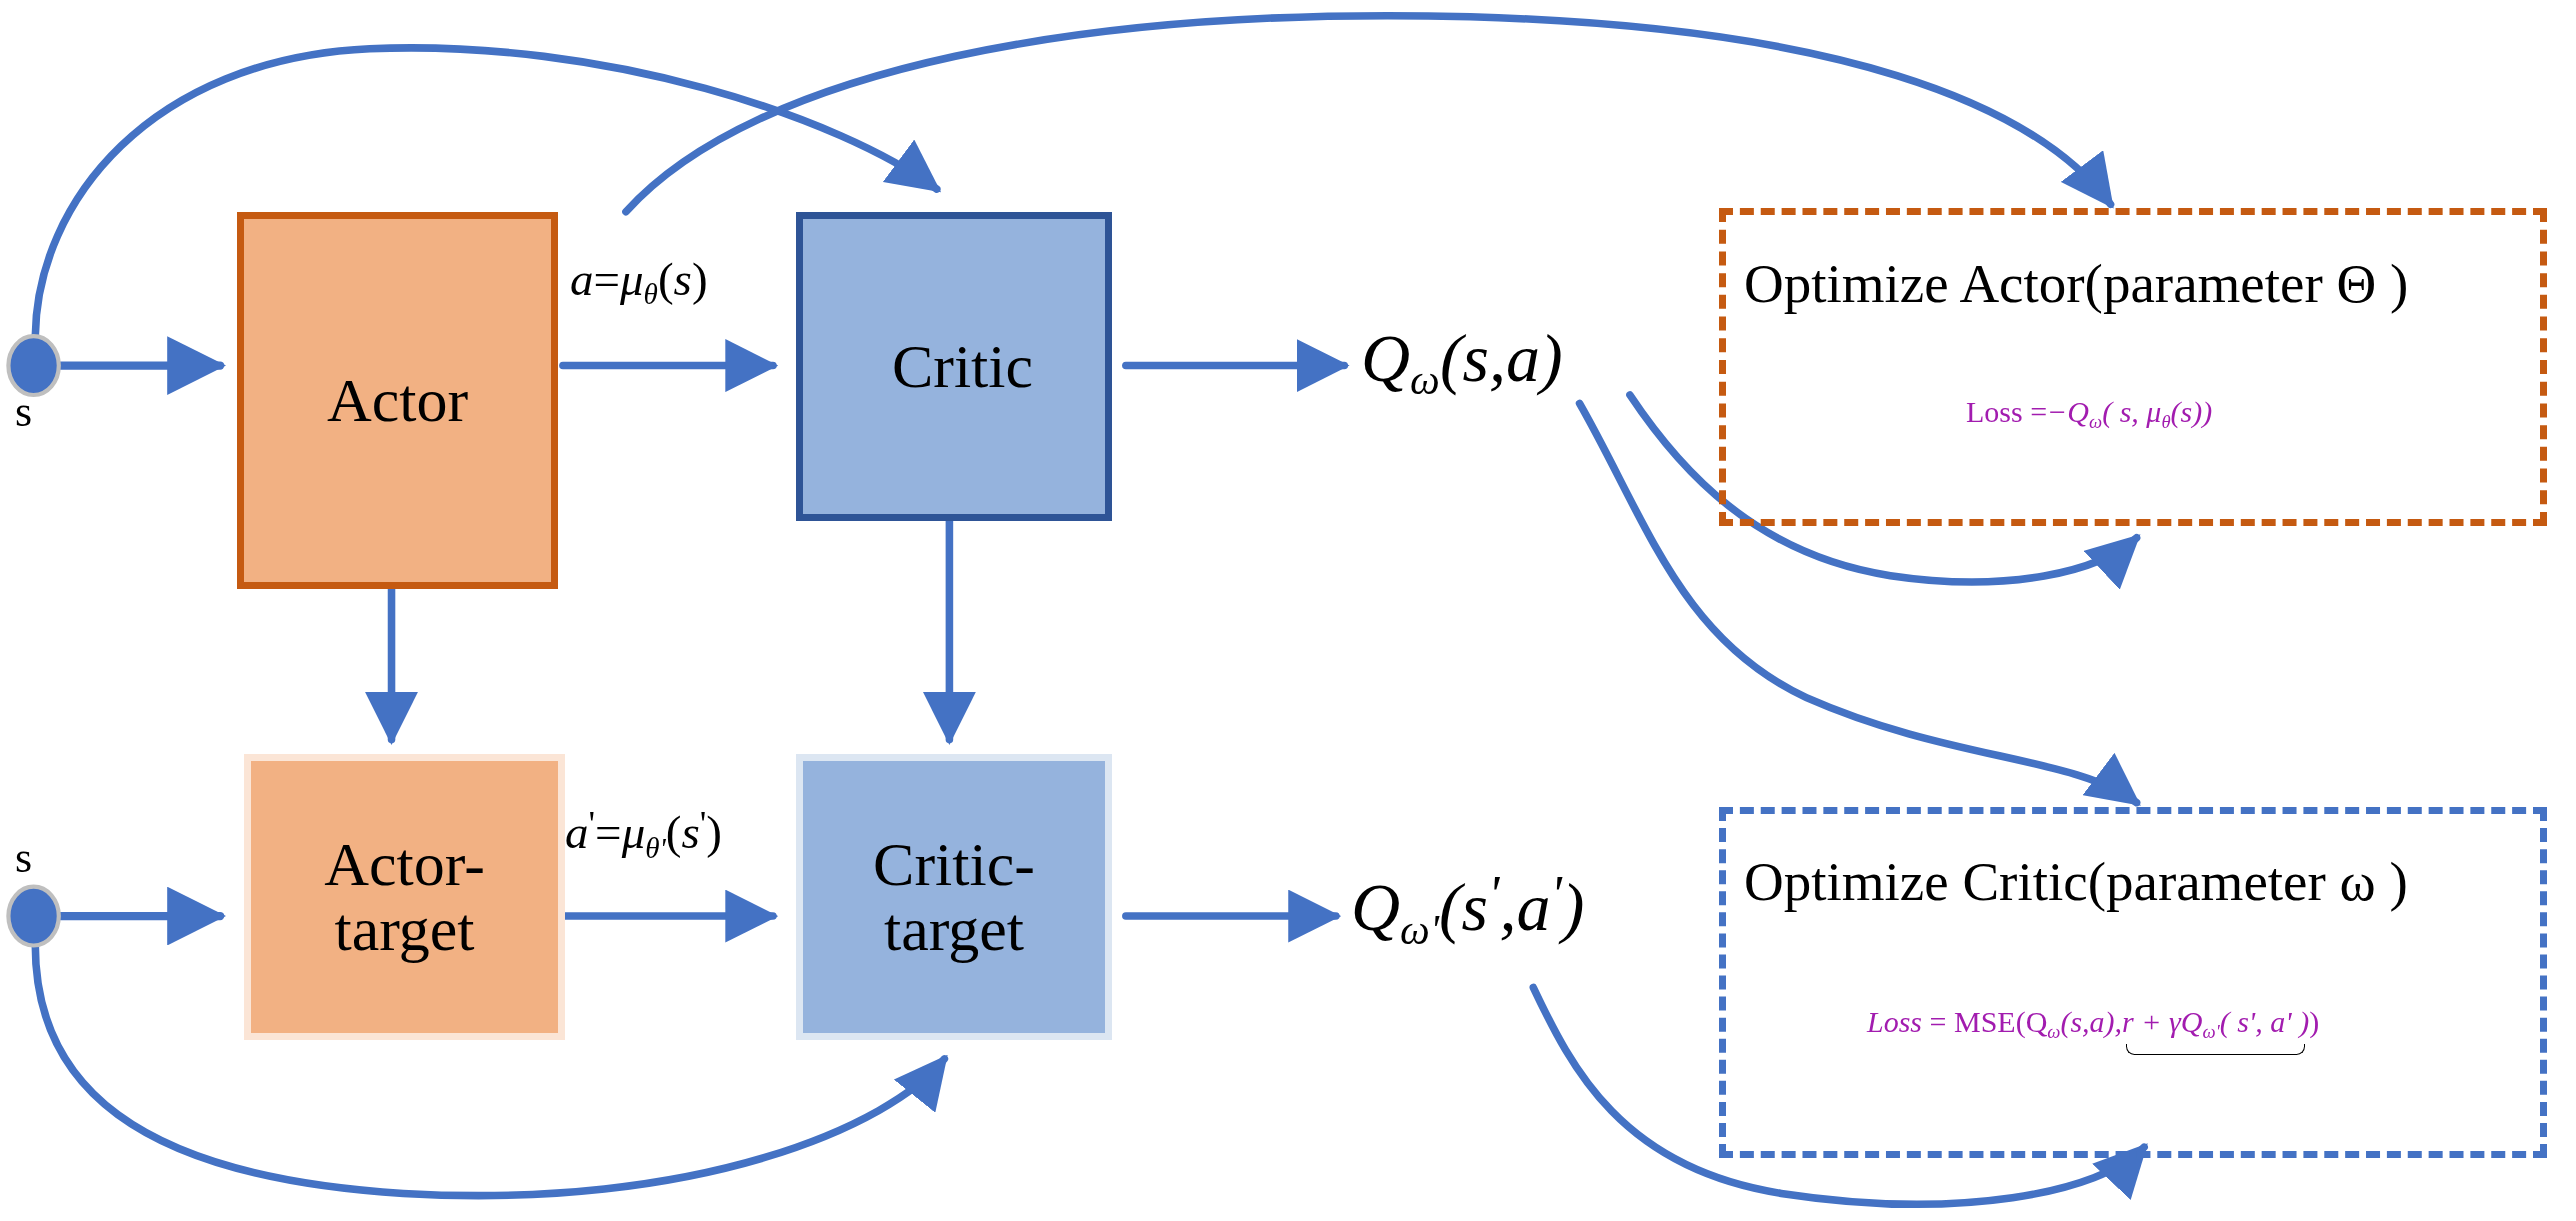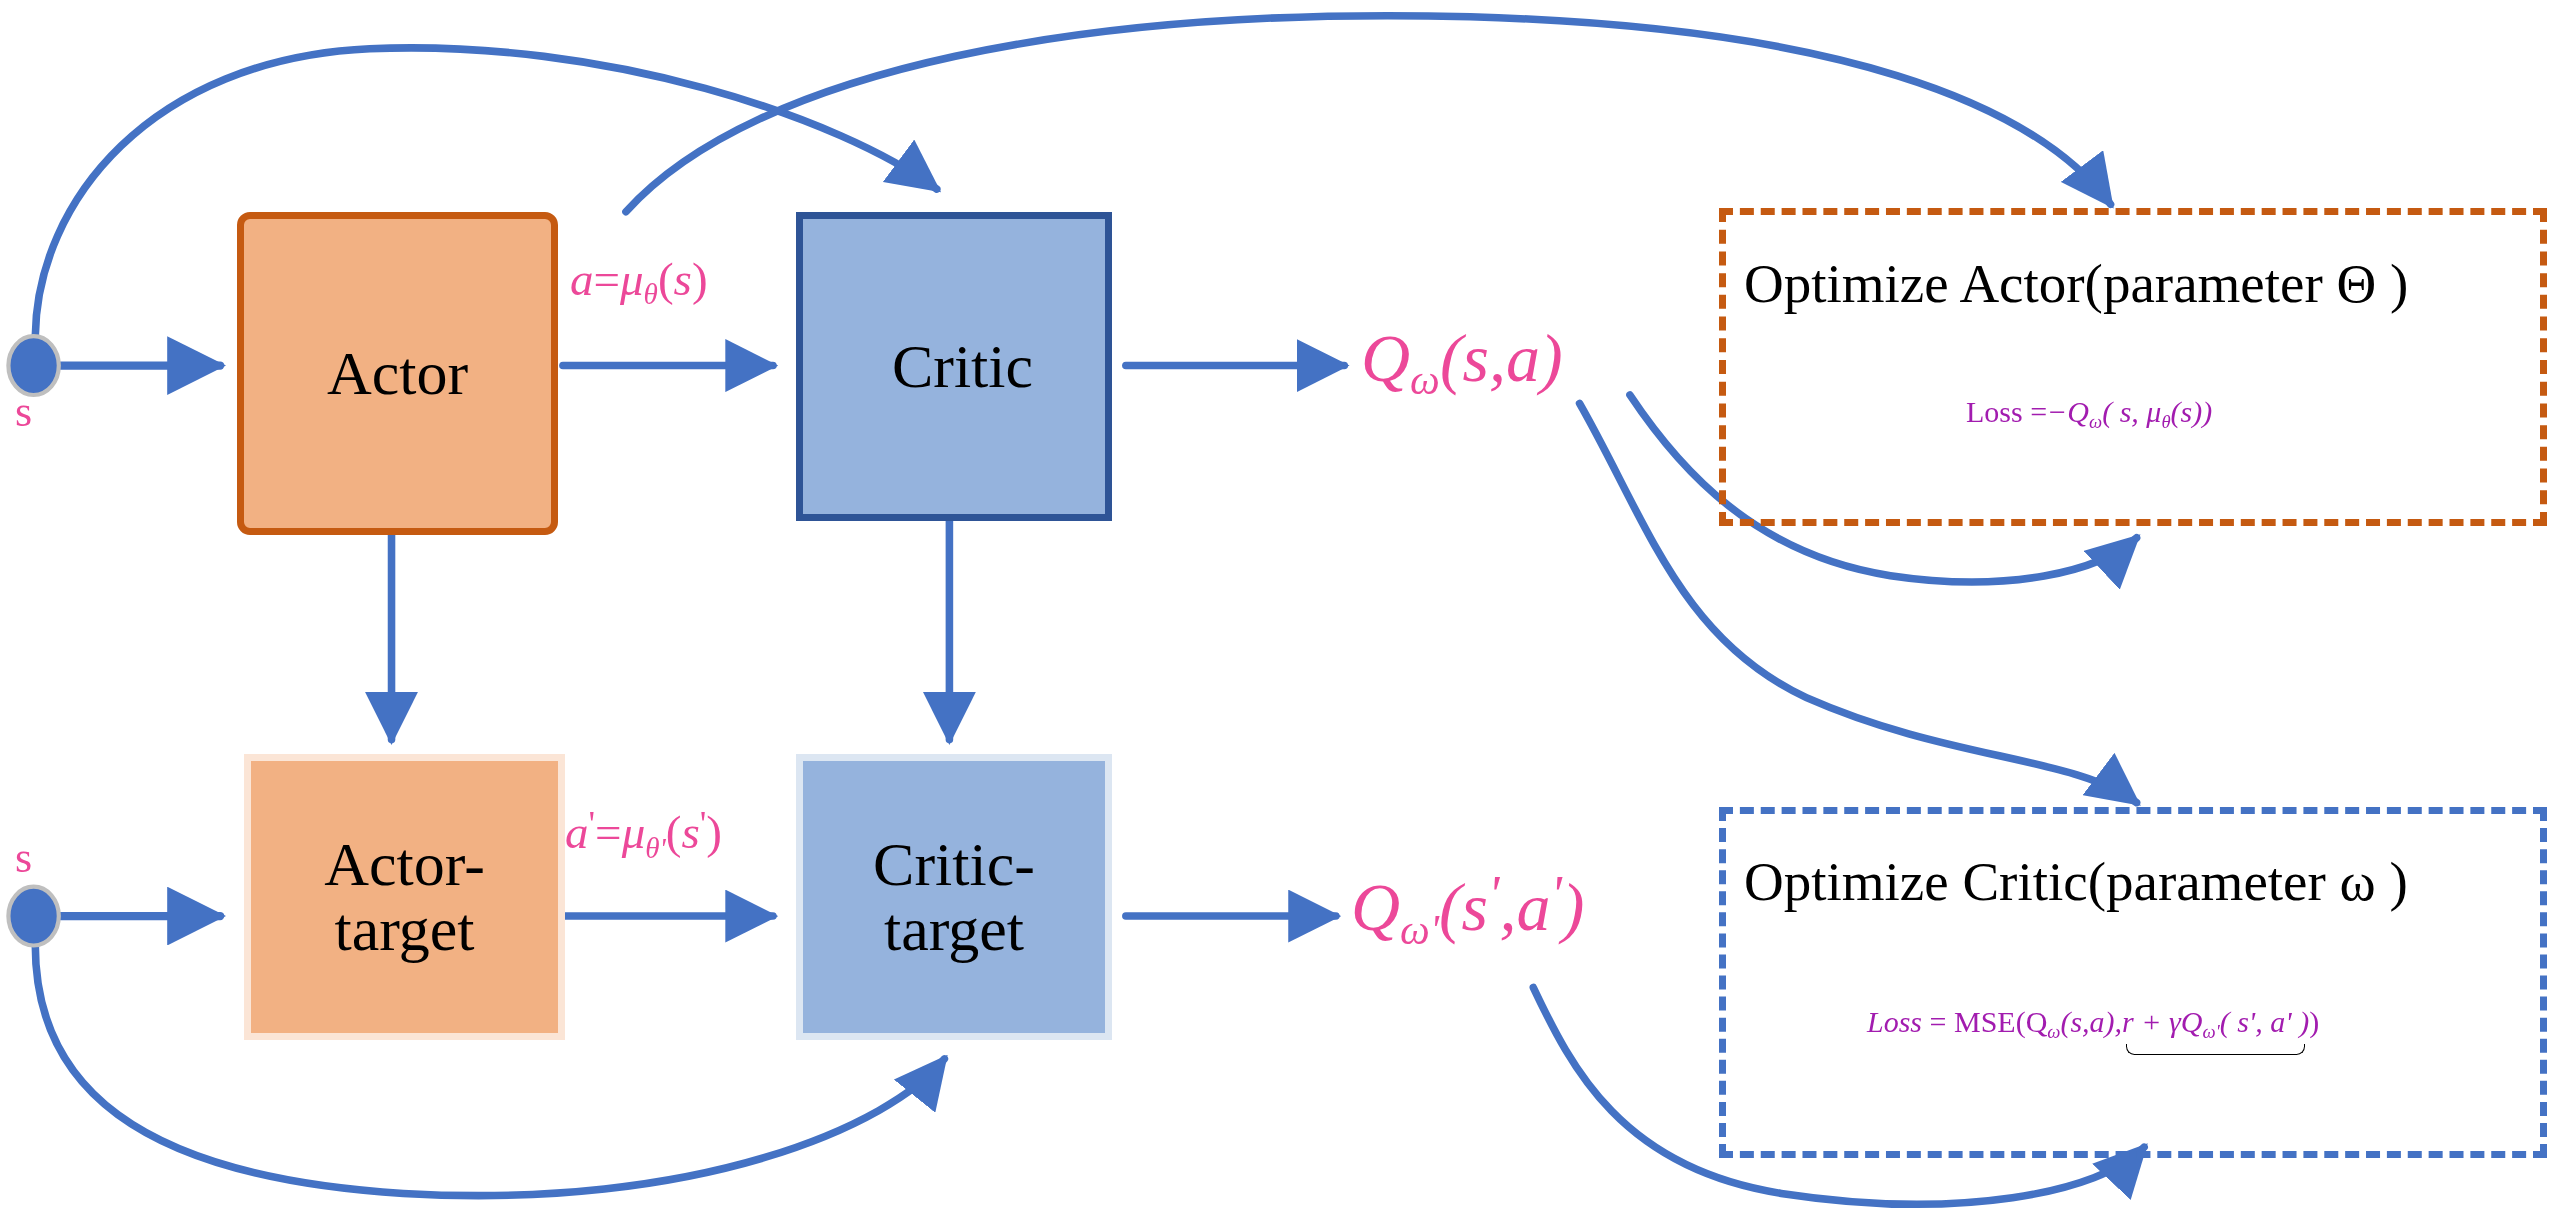--- a/index.html
+++ b/index.html
@@ -14,21 +14,21 @@
   .solid-box{font-size:62px;}
   .actor-box{background:#F2B183;border:7.6px solid #C55A11;}
   .actor-tgt-box{background:#F2B183;border:7.6px solid #FBE5D6;}
   .critic-box{background:#95B3DD;border:7.6px solid #2E5496;padding-left:17px;}
   .critic-tgt-box{background:#95B3DD;border:7.6px solid #DCE6F2;}
   .dashed-box{position:absolute;box-sizing:border-box;}
   .opt-actor{border:7.6px dashed #C55A11;}
   .opt-critic{border:7.6px dashed #4472C4;}
   .opt-title{position:absolute;font-size:55px;color:#000;white-space:nowrap;}
   .opt-loss{position:absolute;font-size:30px;color:#a21caf;white-space:nowrap;font-family:Liberation Serif, serif;}
-  .lbl{position:absolute;color:#ec4899;white-space:nowrap;}
+  .lbl{position:absolute;color:#000000;white-space:nowrap;}
   .s-label{font-size:44px;font-style:normal;}
   .eq{font-style:italic;}
   .sub{font-size:0.62em;vertical-align:-0.32em;font-style:italic;}
   .prime{font-size:0.78em;vertical-align:0.34em;}
   .qbig{font-size:68px;font-style:italic;}
   .mid-eq{font-size:47px;}
   .ub{position:relative;display:inline-block;}
   .ub::after{content:"";position:absolute;left:2%;right:2%;bottom:-11.8px;
              height:10px;border:1.7px solid #000;border-top:none;
              border-bottom-left-radius:8.4px;border-bottom-right-radius:8.4px;}
@@ -79,21 +79,21 @@
       <path d="M 1825 1175 C 1870 1270 1930 1390 2120 1420 C 2330 1452 2500 1420 2552 1365" stroke-width="9" marker-end="url(#ah)"></path>
     </g>
 
     <ellipse cx="40" cy="435" rx="30" ry="35" fill="#4472C4" stroke="#BFBFBF" stroke-width="5"></ellipse>
     <ellipse cx="40" cy="1090" rx="30" ry="35" fill="#4472C4" stroke="#BFBFBF" stroke-width="5"></ellipse>
   </svg>
 
   <div class="lbl s-label" style="left:15px;top:386px;">s</div>
   <div class="lbl s-label" style="left:15px;top:832px;">s</div>
 
-  <div class="box solid-box actor-box" style="left:237px;top:212px;width:321px;height:323px;border-radius:13px;">
+  <div class="box solid-box actor-box" style="left:237px;top:212px;width:321px;height:377px;">
     <span>Actor</span>
   </div>
 
   <div class="box solid-box critic-box" style="left:796px;top:212px;width:316px;height:309px;">
     <span>Critic</span>
   </div>
 
   <div class="box solid-box actor-tgt-box" style="left:244px;top:754px;width:321px;height:286px;flex-direction:column;">
     <span>Actor-</span>
     <span>target</span>

